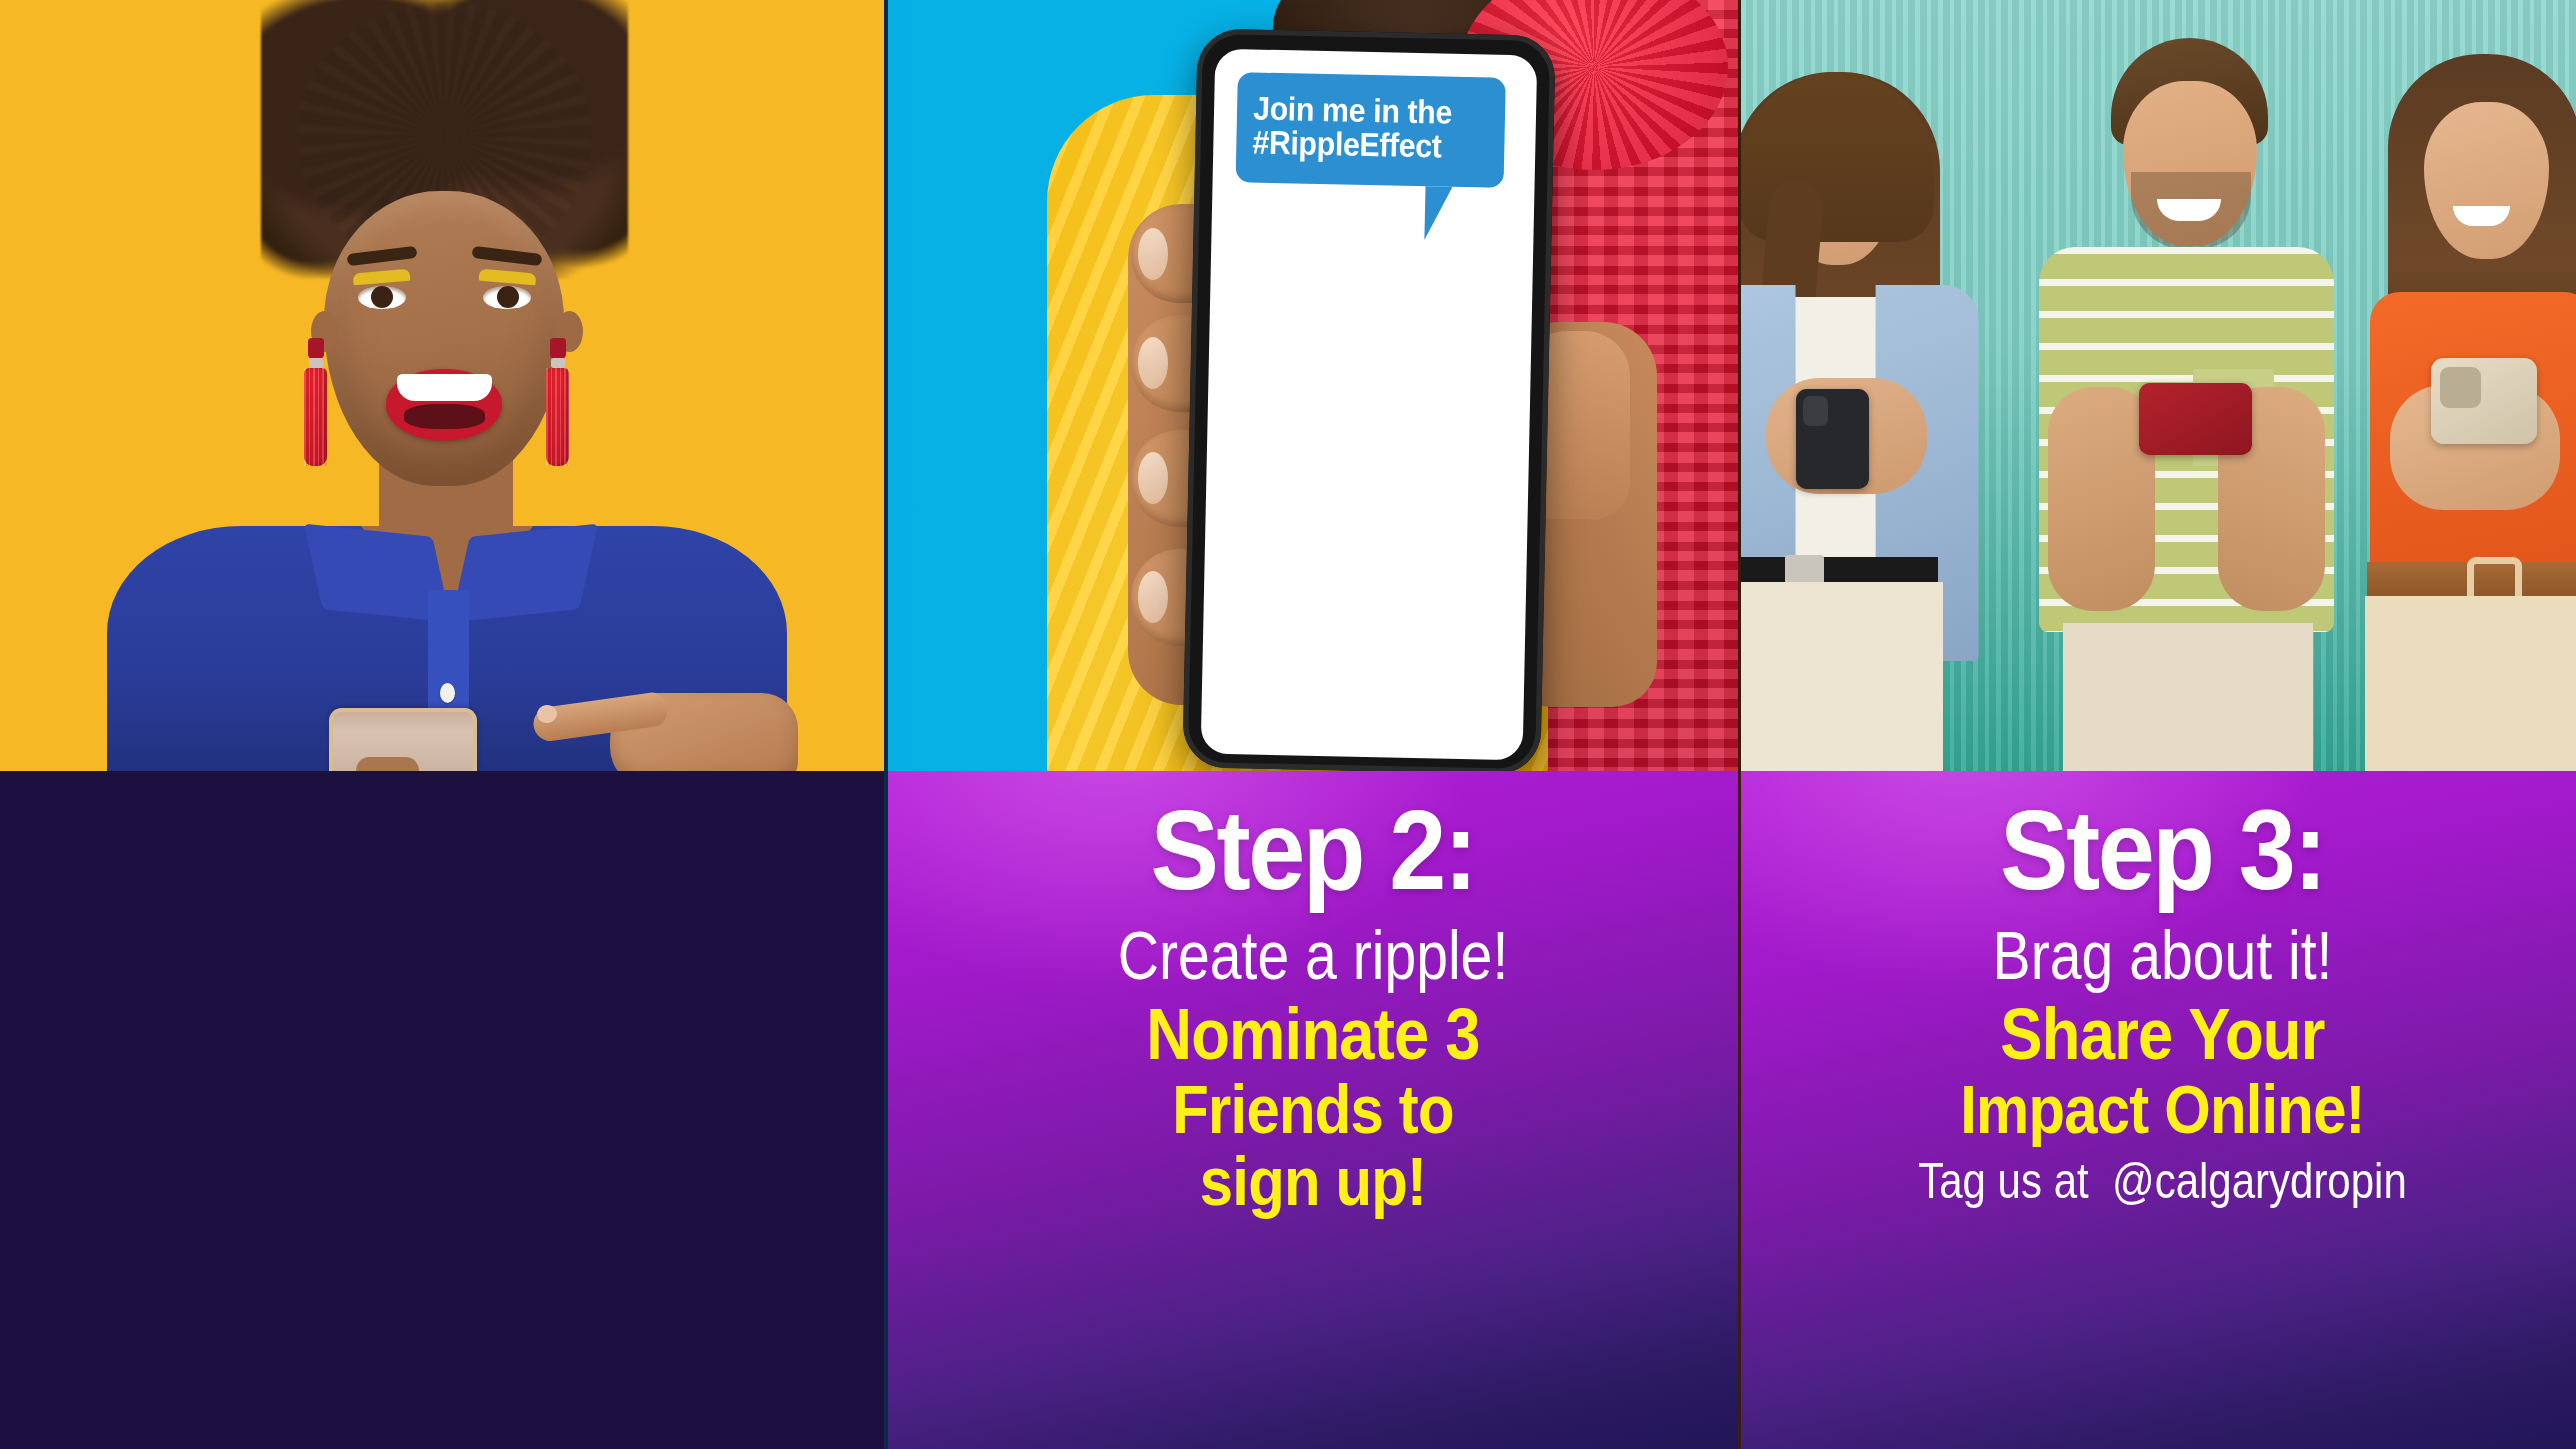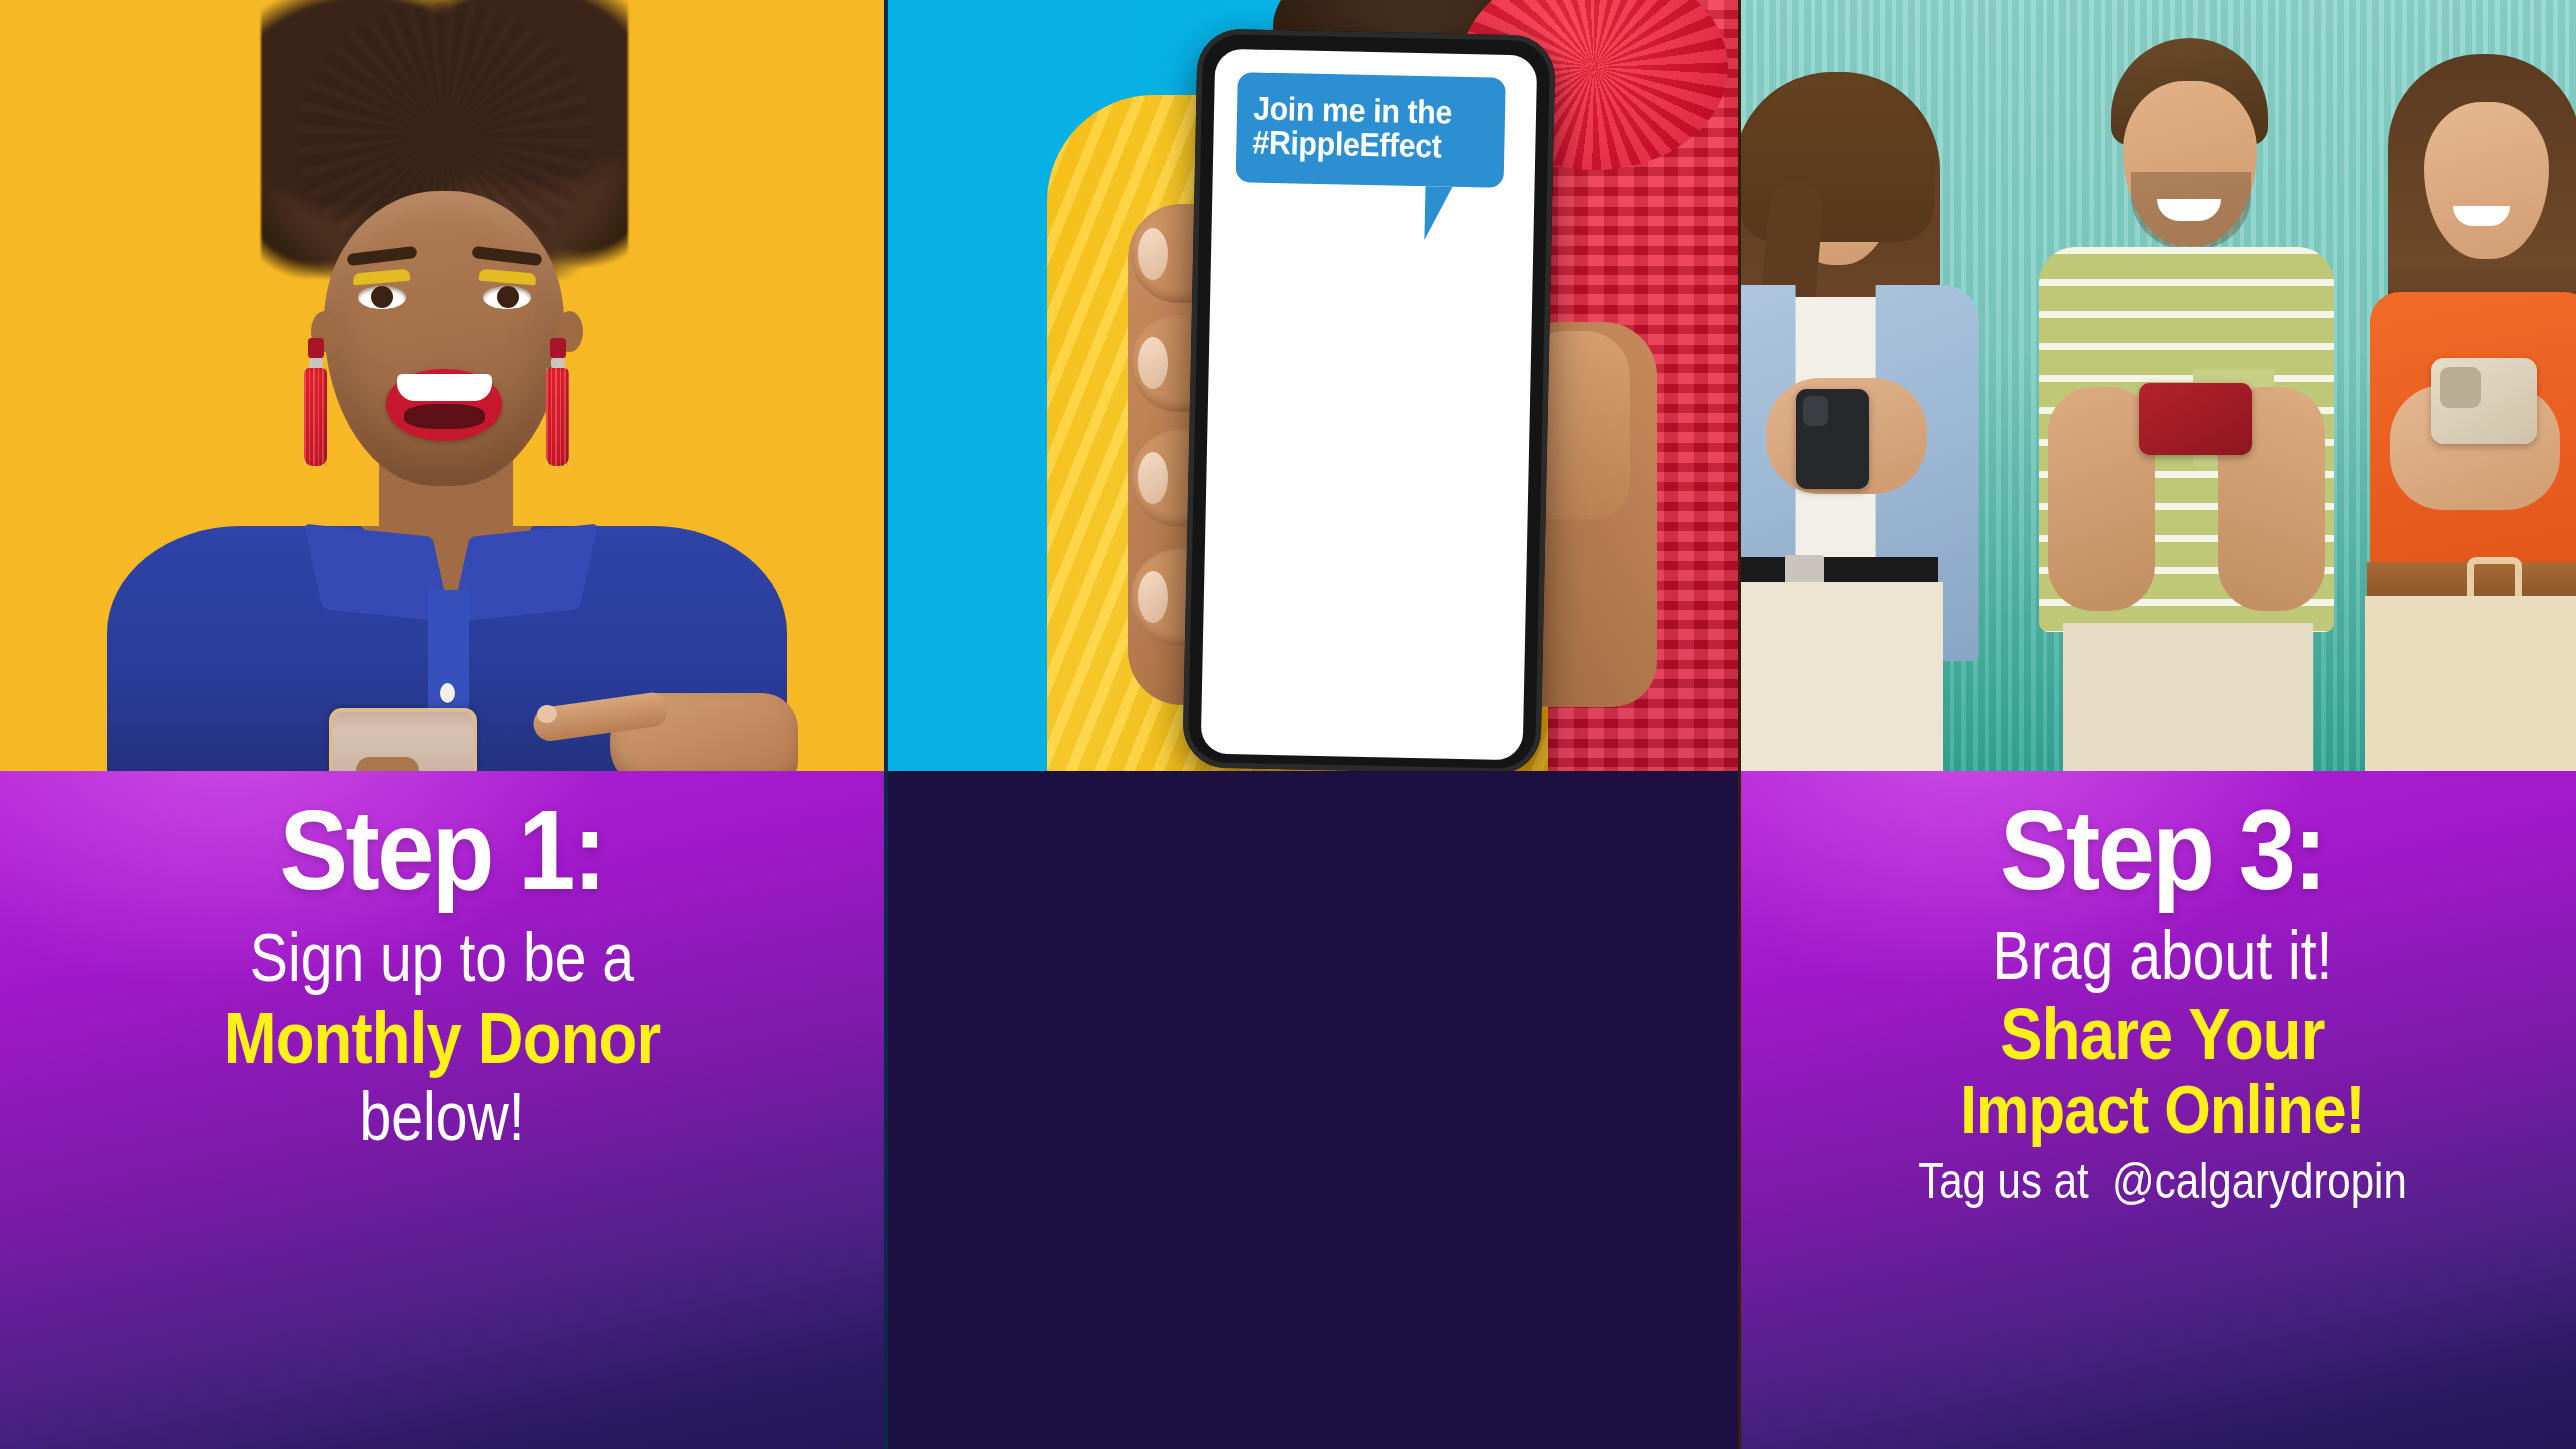--- a/index.html
+++ b/index.html
@@ -291,26 +291,20 @@
       </div>
       <div class="p1-phone"></div>
       <div class="p1-thumb"></div>
       <div class="p1-hand">
         <div class="p1-palm"></div>
           <div class="p1-finger"></div>
           <div class="p1-nail"></div>
       </div>
     </div>
 
-    <div class="caption c1">
-      <div class="step-title">Step 1:</div>
-      <p class="cap-line light l1">Sign up to be a</p>
-      <p class="cap-line hl l2">Monthly Donor</p>
-      <p class="cap-line light l3">below!</p>
-    </div>
   </div>
 
   <div class="seam"></div>
 
   <div class="panel p2">
     <div class="photo">
       <div class="bg-cyan"></div>
       <div class="p2-hair"></div>
       <div class="p2-scarf"></div>
       <div class="p2-pom"></div>
@@ -336,20 +330,27 @@
         <div class="p2-screen">
           <div class="bubble">
             <div class="bubble-text">Join me in the
 #RippleEffect</div>
             <div class="bubble-tail"></div>
           </div>
         </div>
       </div>
     </div>
 
+    <div class="caption c2">
+      <div class="step-title">Step 2:</div>
+      <p class="cap-line light l1">Create a ripple!</p>
+      <p class="cap-line hl l2">Nominate 3</p>
+      <p class="cap-line hl">Friends to</p>
+      <p class="cap-line hl">sign up!</p>
+    </div>
   </div>
 
   <div class="seam seam2"></div>
 
   <div class="panel p3">
     <div class="photo">
       <div class="bg-teal"></div>
 
       <div class="person g1">
         <div class="hairbk"></div>

